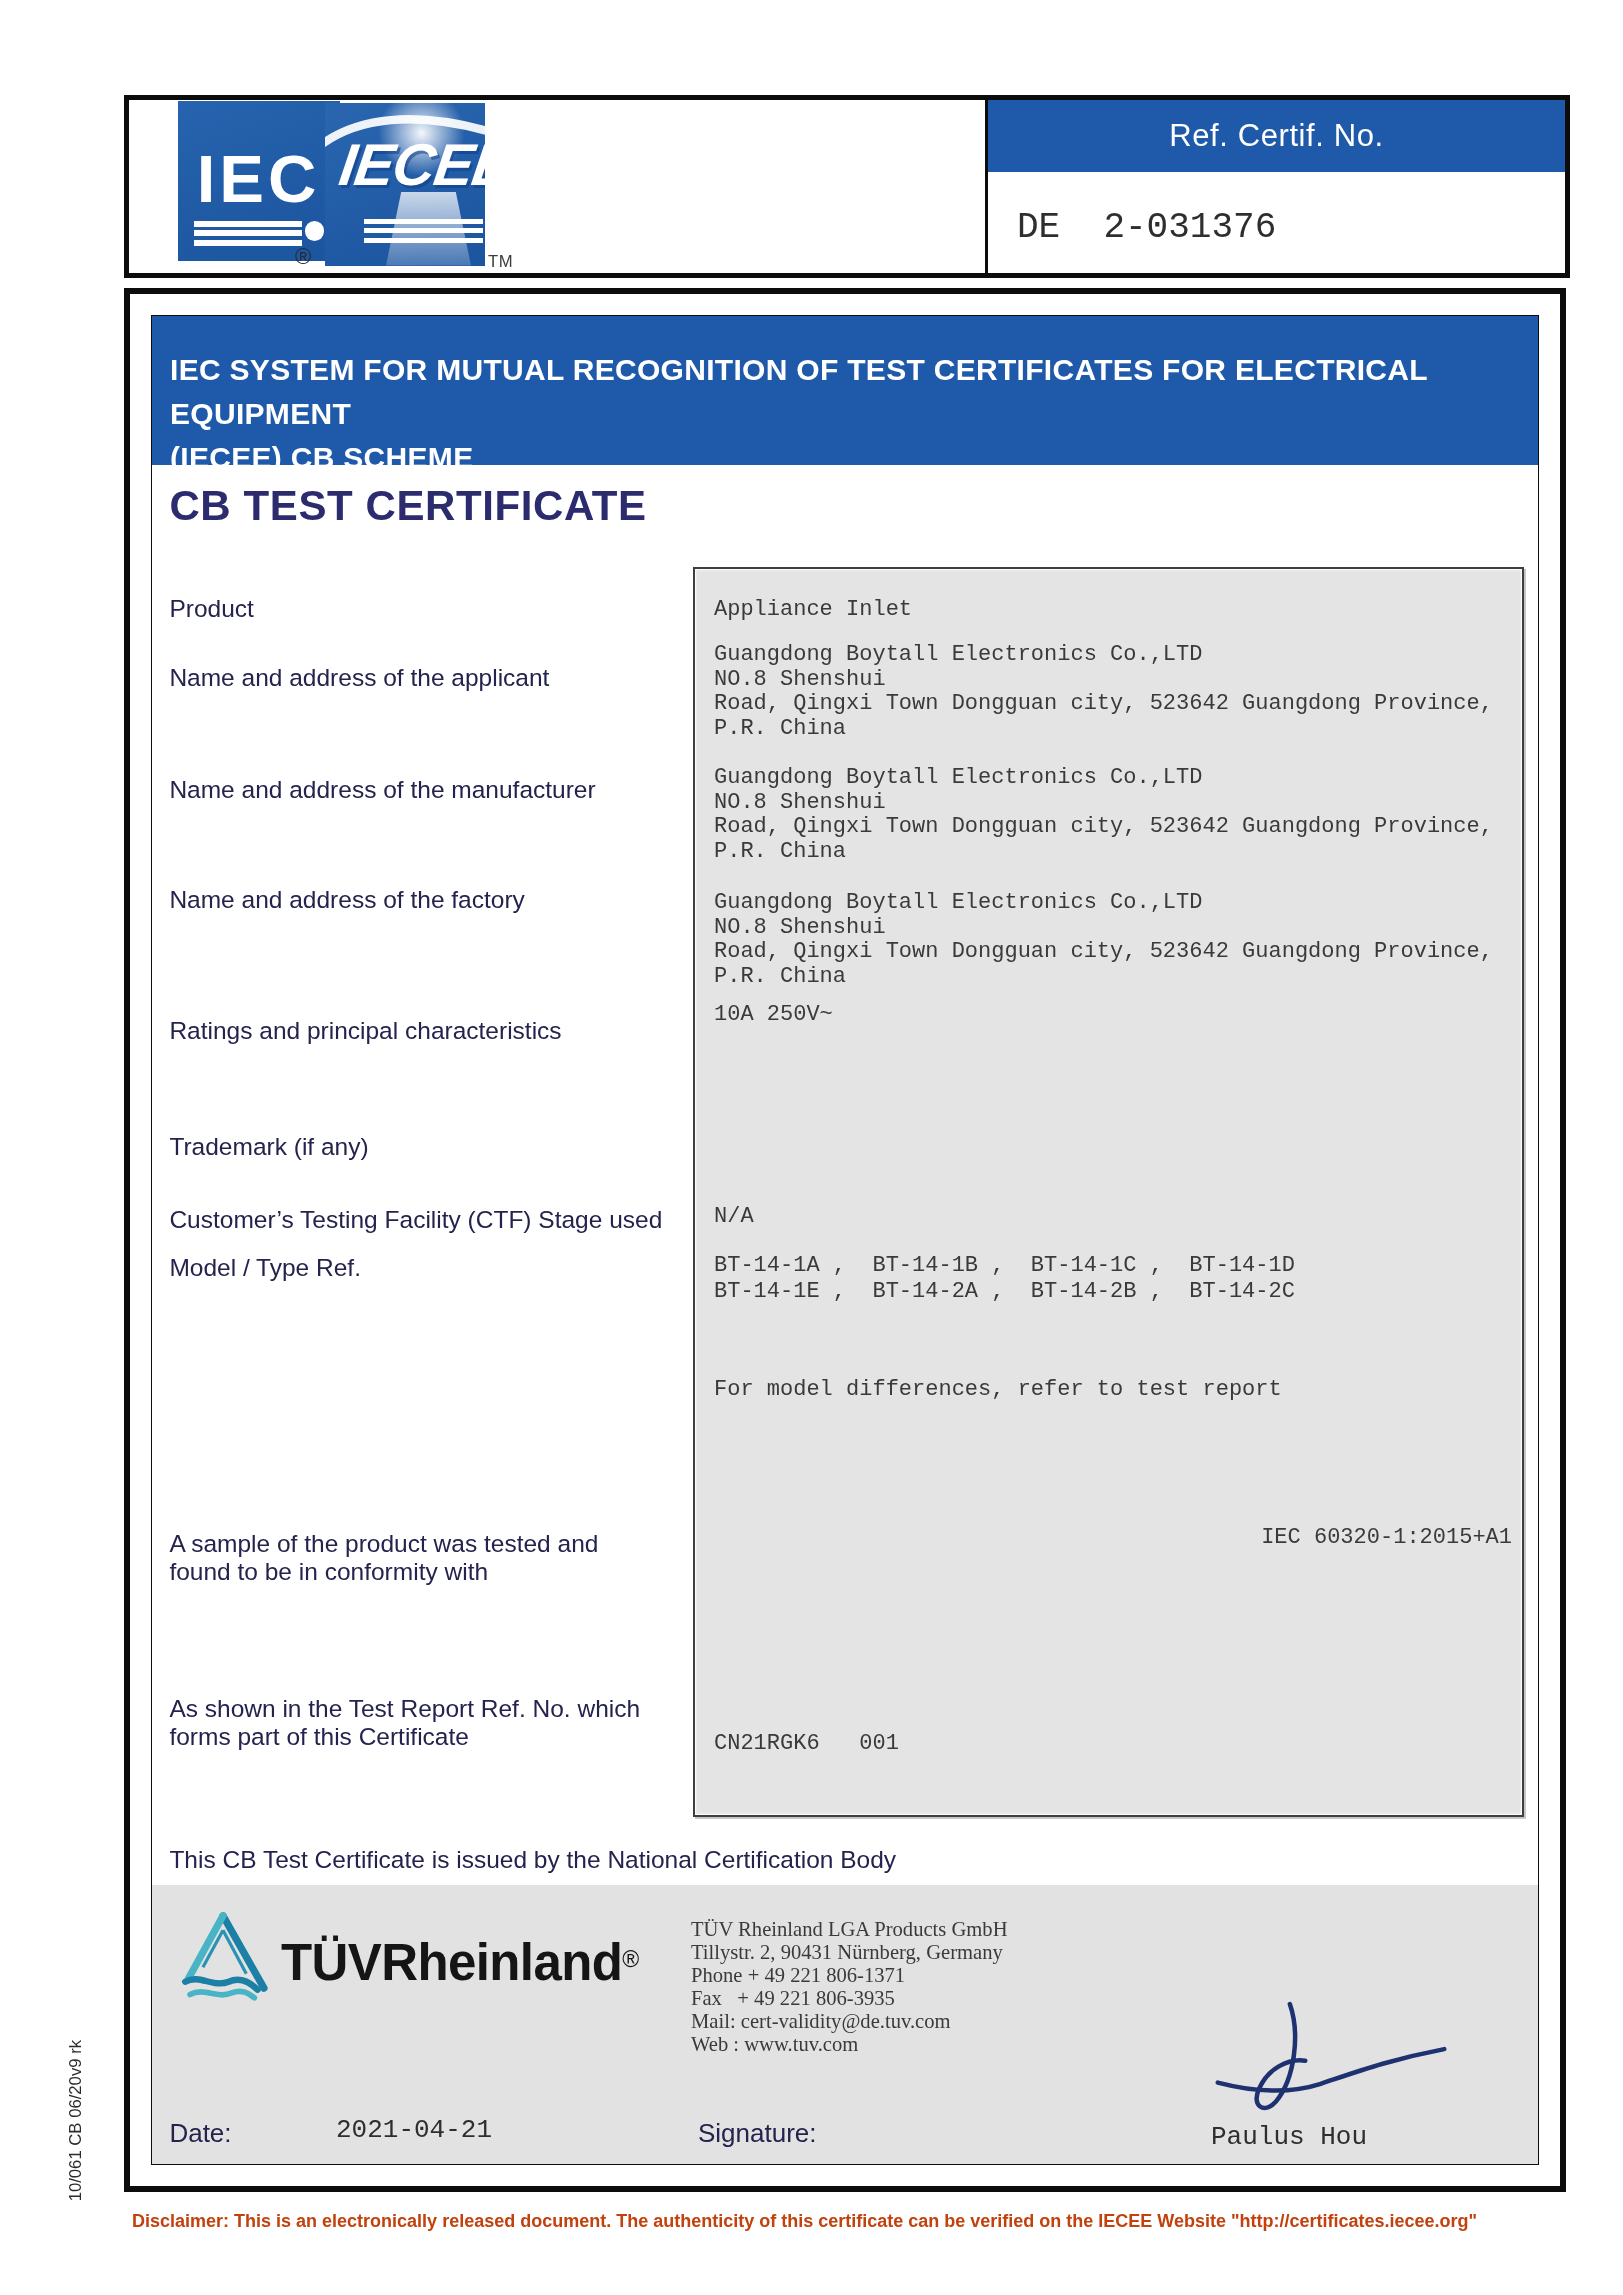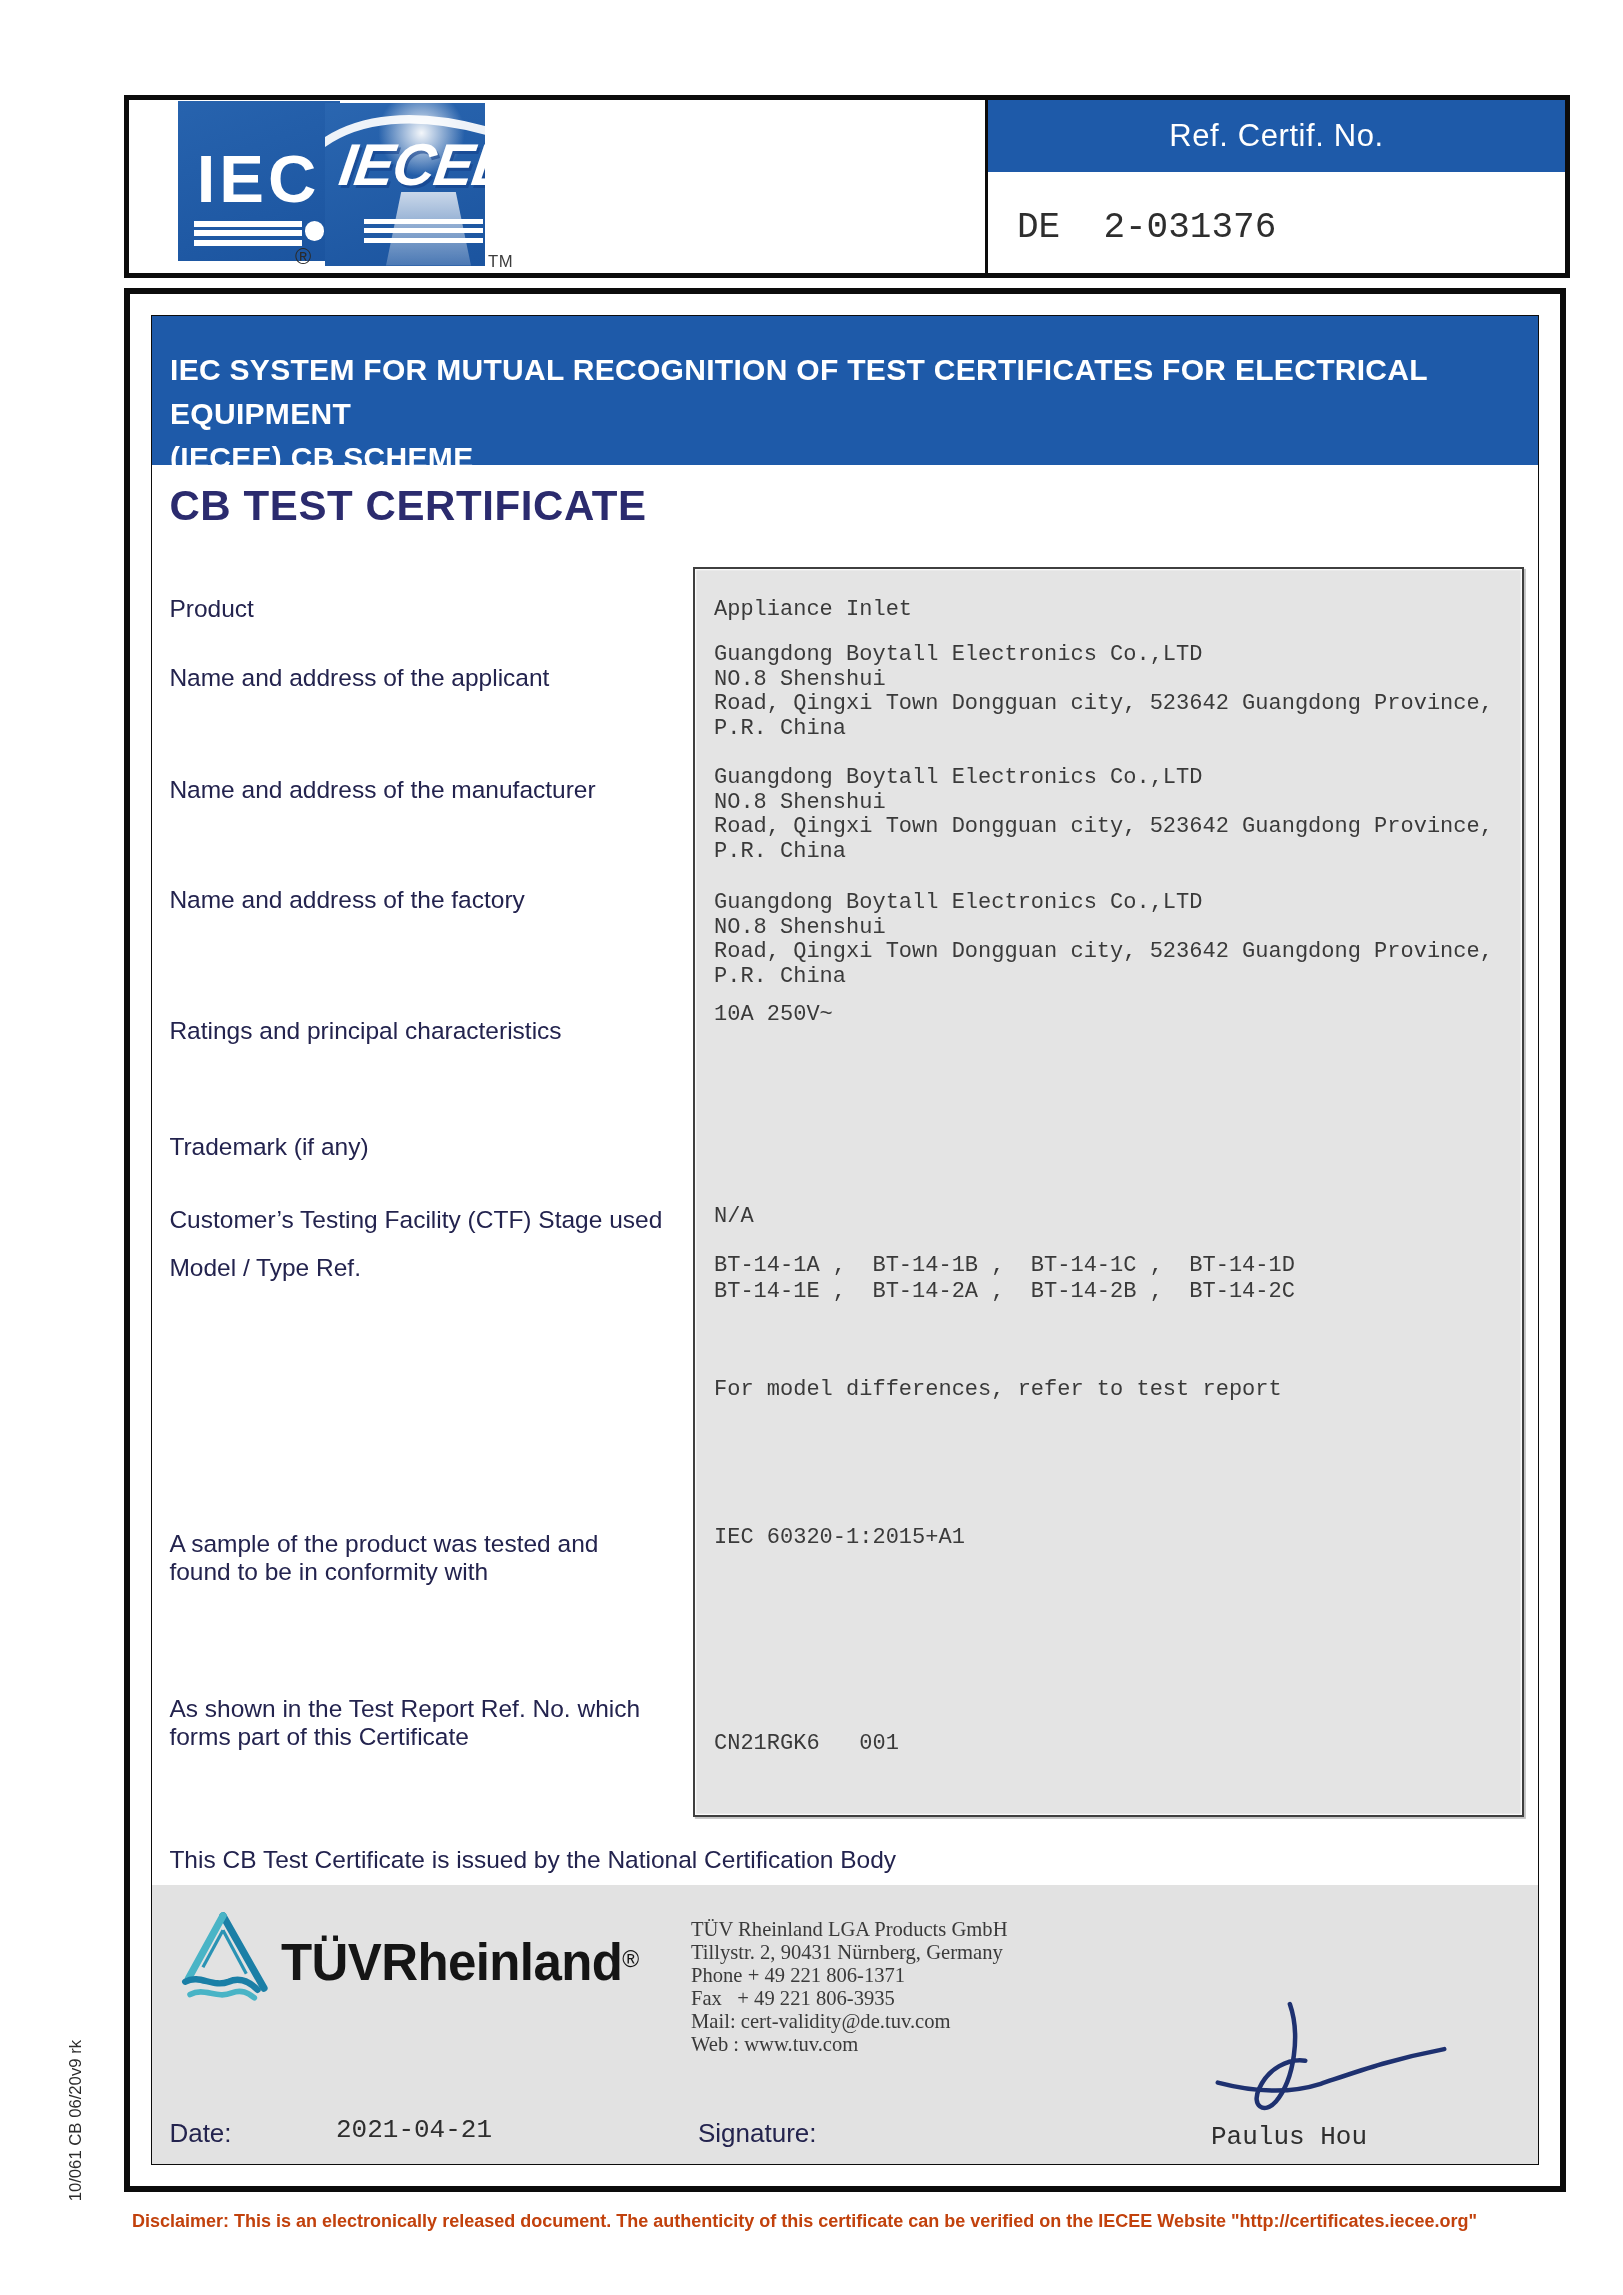--- a/index.html
+++ b/index.html
@@ -128,21 +128,21 @@
 P.R. China</div>
     <div class="abs val pre" style="top:575px;">Guangdong Boytall Electronics Co.,LTD
 NO.8 Shenshui
 Road, Qingxi Town Dongguan city, 523642 Guangdong Province,
 P.R. China</div>
     <div class="abs val" style="top:687px;">10A 250V~</div>
     <div class="abs val" style="top:889px;">N/A</div>
     <div class="abs val pre" style="top:937px; line-height:26px;">BT-14-1A ,  BT-14-1B ,  BT-14-1C ,  BT-14-1D
 BT-14-1E ,  BT-14-2A ,  BT-14-2B ,  BT-14-2C</div>
     <div class="abs val" style="top:1062px;">For model differences, refer to test report</div>
-    <div class="abs val" style="top:1210px;">IEC 60320-1:2015+A1</div>
+    <div class="abs val" style="top:1210px;text-align:right;">IEC 60320-1:2015+A1</div>
     <div class="abs val" style="top:1416px; white-space:pre;">CN21RGK6   001</div>
 
     <div class="abs issued">This CB Test Certificate is issued by the National Certification Body</div>
 
     <div class="abs footer-band">
       <svg class="abs" style="left:22px; top:26px;" width="98" height="90" viewBox="0 0 122 112">
         <path d="M61 6 L112 96" stroke="#1b7fa6" stroke-width="9" fill="none" stroke-linecap="round"></path>
         <path d="M61 6 L18 84" stroke="#49b4c6" stroke-width="9" fill="none" stroke-linecap="round"></path>
         <path d="M61 24 L90 78" stroke="#2a93b4" stroke-width="4" fill="none"></path>
         <path d="M61 24 L36 70" stroke="#2a93b4" stroke-width="4" fill="none"></path>

